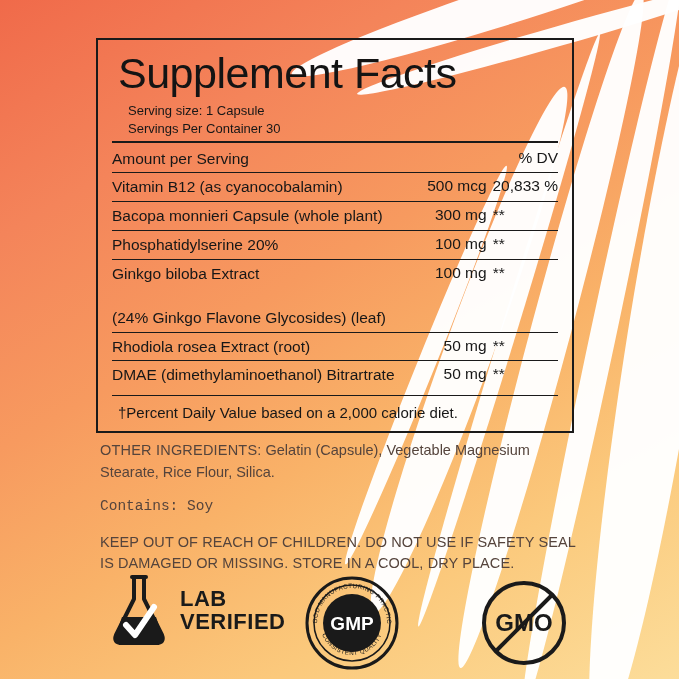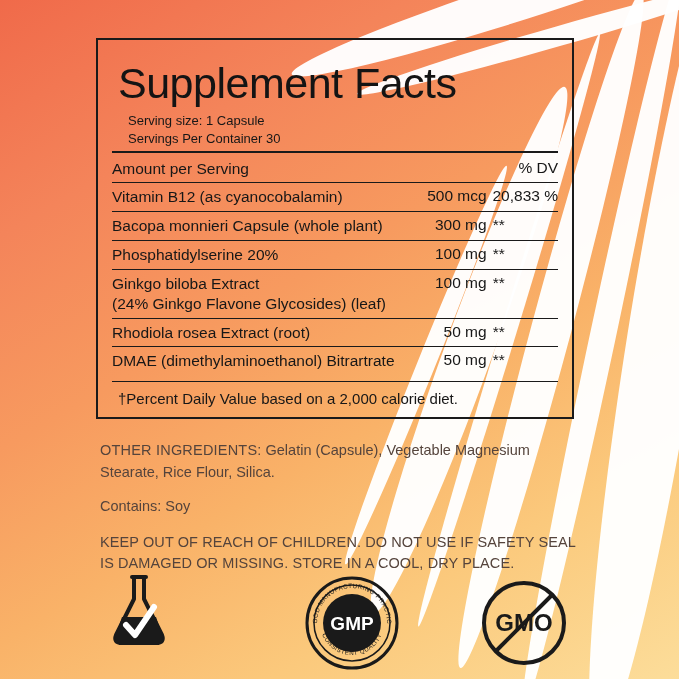--- a/index.html
+++ b/index.html
@@ -42,21 +42,21 @@
 
   
   .panel {
     position: absolute;
     left: 96px;
     top: 38px;
     width: 478px;
     border: 2px solid #1a1a1a;
     background: transparent;
     box-sizing: border-box;
-    padding: 16px 14px 10px 14px;
+    padding: 6px 14px 10px 14px;
   }
   .sf-title {
     font-size: 43px;
     letter-spacing: -0.5px;
     color: #141414;
     font-weight: 400;
     line-height: 1.08;
     margin: 4px 0 6px 6px;
   }
   .serving-line {
@@ -82,21 +82,21 @@
   .amt-header td {
     font-size: 16.5px;
     padding-bottom: 3px;
     padding-top: 2px;
   }
   .row-line td { border-top: 1px solid #1a1a1a; }
   td.name { padding-left: 6px; width: 64%; line-height: 1.28; }
   td.amount { width: 20%; text-align: right; white-space: nowrap; }
   td.dv { width: 16%; text-align: right; white-space: nowrap; padding-right: 4px; }
   td.dv.stars { text-align: left; padding-left: 6px; }
-  .small-sub { display: block; }
+  .small-sub { display: block; margin-top: 24px; }
   .footnote1 {
     font-size: 15px;
     color: #171717;
     margin: 8px 0 0 6px;
   }
   .footnote2 {
     font-size: 13px;
     color: #171717;
     margin: 4px 0 2px 14px;
   }
@@ -113,20 +113,21 @@
     font-size: 14.5px;
     line-height: 1.5;
     color: #55443c;
     margin-bottom: 14px;
   }
   .other-ing .lead { letter-spacing: 0.2px; }
   .contains {
     font-size: 14.5px;
     color: #55443c;
     margin-bottom: 18px;
+    font-family: Liberation Mono, monospace;
   }
   .warning {
     font-size: 14.5px;
     line-height: 1.45;
     color: #55443c;
     letter-spacing: 0.1px;
   }
 
   
   .badges {
@@ -258,20 +259,24 @@
 
     <div class="badges">
 
       <div class="badge-lab">
         <span>
           <svg width="62" height="74" viewBox="0 0 62 74">
             <path d="M24 4 L38 4 M26 4 L26 26 L8 62 Q5 70 14 70 L48 70 Q57 70 54 62 L36 26 L36 4" fill="none" stroke="#1a1a1a" stroke-width="4" stroke-linecap="round" stroke-linejoin="round"></path>
             <path d="M14 44 L48 44 L54 62 Q57 70 48 70 L14 70 Q5 70 8 62 Z" fill="#1a1a1a"></path>
             <path d="M18 52 L27 62 L46 34" fill="none" stroke="#ffffff" stroke-width="6" stroke-linecap="round" stroke-linejoin="round"></path>
           </svg>
+        </span>
+        <span class="lab-text">
+          <span>LAB</span><br>
+          <span>VERIFIED</span>
         </span>
       </div>
 
       <div class="badge-gmp">
         <svg width="96" height="96" viewBox="0 0 96 96">
           <circle cx="48" cy="48" r="45" fill="none" stroke="#1a1a1a" stroke-width="3"></circle>
           <circle cx="48" cy="48" r="38" fill="none" stroke="#1a1a1a" stroke-width="1.5"></circle>
           <circle cx="48" cy="48" r="29" fill="#1a1a1a"></circle>
           <text x="48" y="55" text-anchor="middle" fill="#ffffff" font-family="Liberation Sans, sans-serif" font-size="19" font-weight="bold">GMP</text>
           <path id="arcTop" d="M 13 48 A 35 35 0 0 1 83 48" fill="none"></path>

